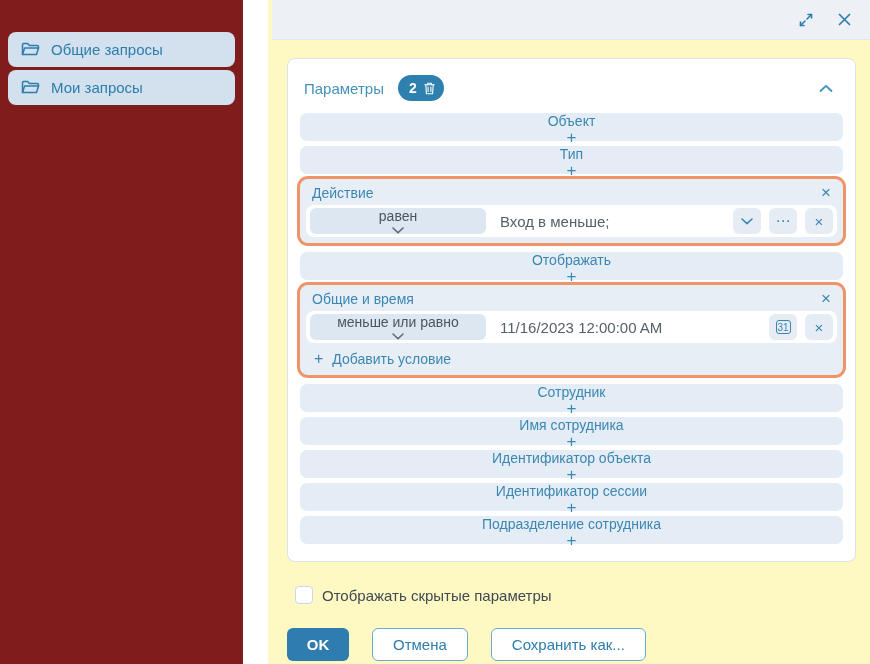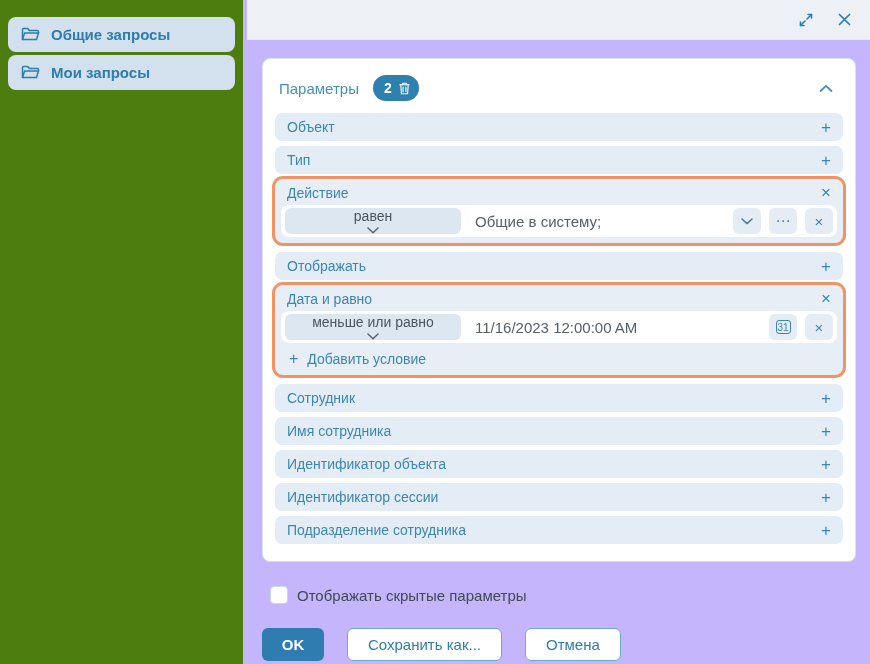--- a/index.html
+++ b/index.html
@@ -5,34 +5,33 @@
   * { margin:0; padding:0; box-sizing:border-box; }
   html,body { width:870px; height:664px; overflow:hidden; }
   body {
     font-family:"Liberation Sans","DejaVu Sans",sans-serif;
     background:#ffffff; color:#41505a; font-size:14px;
   }
   .app { display:flex; width:870px; height:664px; }
 
   
   .sidebar {
-    width:243px; height:100%; background:#4d7c0f; flex-shrink:0;
-    padding:17px 8px 0 8px;
-    font-weight:bold;
+    width:243px; height:100%; background:#7f1d1d; flex-shrink:0;
+    padding:32px 8px 0 8px;
   }
   .side-item {
     display:flex; align-items:center; gap:11px;
     background:#d2e1ed; border-radius:8px; height:35px;
     padding:0 13px; margin-bottom:3px;
     color:#2d7dad; font-size:15px; cursor:pointer;
   }
   .side-item .icn { display:flex; align-items:center; }
 
   
-  .main { flex:1; background:#c4b5fd; display:flex; flex-direction:column; }
+  .main { flex:1; background:#fef9c3; display:flex; flex-direction:column;margin-left:25px; }
   .topbar {
     height:40px; background:#edf1f5; margin-left:4px;
     border-bottom:1px solid #e4e9ee;
     display:flex; align-items:center; justify-content:flex-end;
     gap:22px; padding-right:18px; flex-shrink:0;
   }
   .topbar .tbtn { display:flex; align-items:center; justify-content:center; cursor:pointer; }
 
   
   .panel {
@@ -49,21 +48,21 @@
     height:26px; padding:0 9px 0 11px; display:flex; align-items:center; gap:7px;
     color:#fff; font-size:14px; font-weight:bold; cursor:pointer;
   }
   .panel-collapse { margin-left:auto; cursor:pointer; display:flex; padding:2px 6px; }
 
   
   .prow {
     background:#e4edf5; border-radius:7px; height:28px;
     display:flex; align-items:center; justify-content:space-between;
     padding:0 12px; margin-bottom:5px;
-    color:#3c86b2; font-size:14px; cursor:pointer;
+    color:#3c86b2; font-size:14px; cursor:pointer;flex-direction:column;
   }
   .plus { font-size:17px; line-height:1; color:#3c86b2; cursor:pointer; }
 
   
   .section {
     background:#e7eef6; border-radius:8px; padding-bottom:6px; margin-bottom:5px;
   }
   .section.highlighted {
     box-shadow:0 0 0 3px #ef9467;
     margin:4px 0 9px 0;
@@ -201,39 +200,39 @@
         </div>
         <div class="cond-row">
           <div class="op-select">
             <span>равен</span>
             <span>
               <svg width="12" height="7" viewBox="0 0 12 7" fill="none" stroke="#5a646d" stroke-width="1.5" stroke-linecap="round" stroke-linejoin="round">
                 <path d="M1 1l5 4.7L11 1"></path>
               </svg>
             </span>
           </div>
-          <span class="cond-value">Общие в систему;</span>
+          <span class="cond-value">Вход в меньше;</span>
           <span class="mini-btn">
             <svg width="12" height="7" viewBox="0 0 12 7" fill="none" stroke="#3d85b0" stroke-width="1.6" stroke-linecap="round" stroke-linejoin="round">
               <path d="M1 1l5 4.7L11 1"></path>
             </svg>
           </span>
           <span class="mini-btn">⋯</span>
           <span class="mini-btn">×</span>
         </div>
       </div>
 
       <div class="prow">
         <span>Отображать</span>
         <span class="plus">+</span>
       </div>
 
       <div class="section highlighted">
         <div class="section-header">
-          <span>Дата и равно</span>
+          <span>Общие и время</span>
           <span class="xmark">×</span>
         </div>
         <div class="cond-row">
           <div class="op-select">
             <span>меньше или равно</span>
             <span>
               <svg width="12" height="7" viewBox="0 0 12 7" fill="none" stroke="#5a646d" stroke-width="1.5" stroke-linecap="round" stroke-linejoin="round">
                 <path d="M1 1l5 4.7L11 1"></path>
               </svg>
             </span>
@@ -276,19 +275,19 @@
       </div>
     </div>
 
     <div class="footer">
       <div class="chk-row">
         <span class="checkbox"></span>
         <span class="chk-label">Отображать скрытые параметры</span>
       </div>
       <div class="btn-row">
         <button class="btn btn-primary">OK</button>
+        <button class="btn btn-outline">Отмена</button>
         <button class="btn btn-outline">Сохранить как...</button>
-        <button class="btn btn-outline">Отмена</button>
       </div>
     </div>
 
   </div>
 </div>
 
 </body></html>

